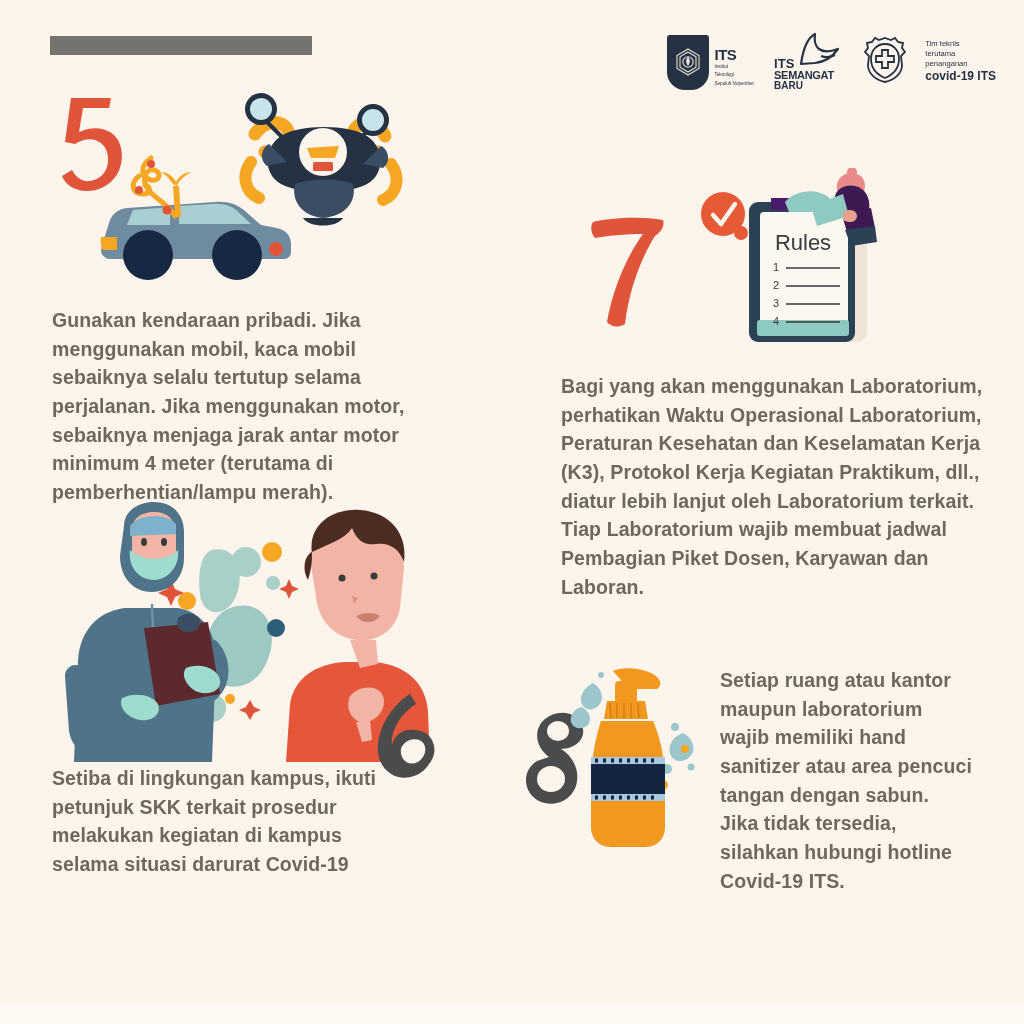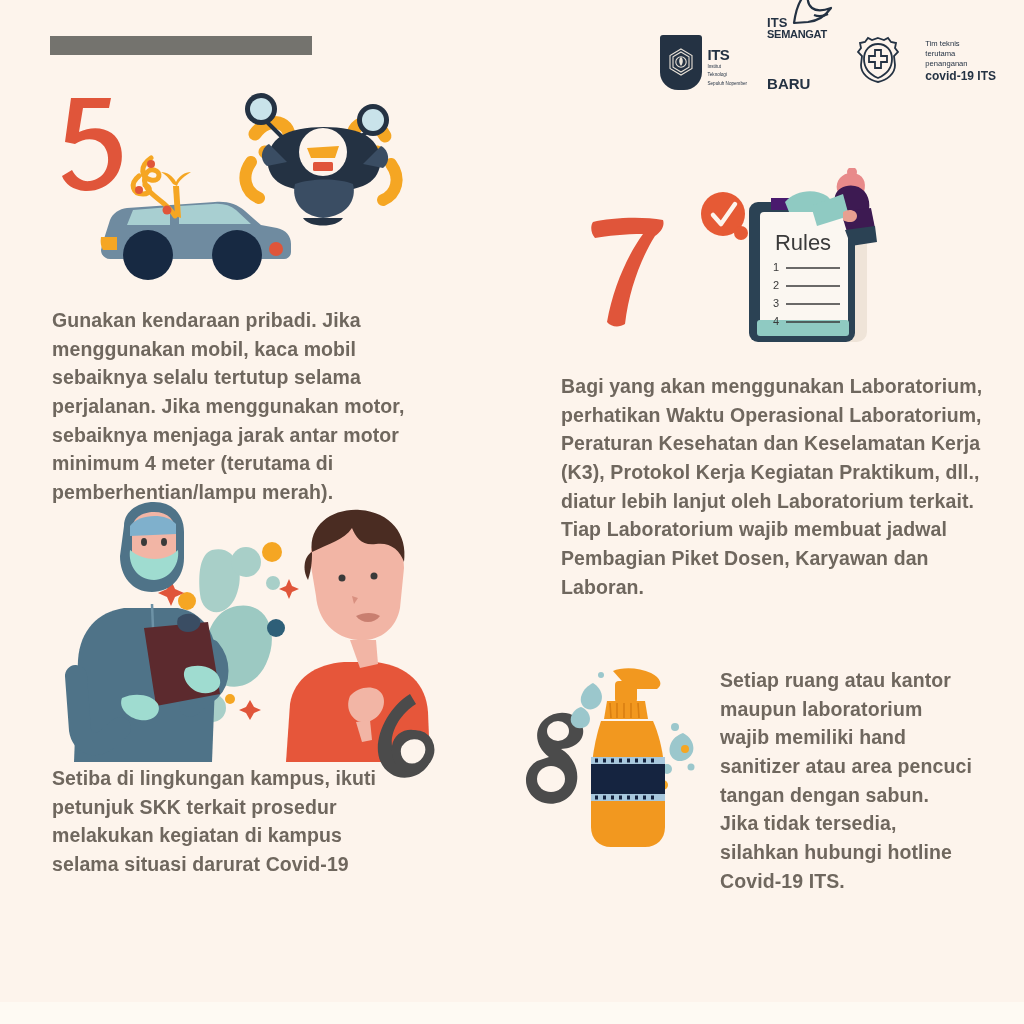--- a/index.html
+++ b/index.html
@@ -30,23 +30,23 @@
   .its-shield svg { display:block; }
   .its-words { margin-left: 5px; line-height: 1; padding-bottom: 2px; }
   .its-words .big { font-size: 15px; font-weight: bold; color:#243243; letter-spacing:-0.5px; }
   .its-words .small { font-size: 4.6px; color:#243243; line-height:1.45; margin-top:2px; }
 
   .logo-semangat { display:flex; flex-direction:column; justify-content:flex-end; height:58px; }
   .semangat-row { display:flex; align-items:flex-end; gap:3px; }
   .semangat-txt { line-height:1.0; color:#243243; font-weight:bold; }
   .semangat-txt .l1 { font-size: 13px; }
   .semangat-txt .l2 { font-size: 11px; letter-spacing:-0.3px;}
-  .semangat-txt .l3 { font-size: 15px; margin-top: 36px; }
-
-  .logo-tim { display:flex; align-items:center; gap:23px;justify-content:flex-end; }
+  .semangat-txt .l3 { font-size: 10px; }
+
+  .logo-tim { display:flex; align-items:center; gap:16px;justify-content:flex-end; }
   .tim-words { line-height:1.32; color:#243243; font-size:7.6px; }
   .tim-words .bold { font-weight:bold; font-size:12px; }
 
   
   .block { position: absolute; }
   .body-text {
     font-size: 19.5px; font-weight: bold; line-height: 1.47;
     color: #6f675e; letter-spacing: 0.1px; white-space: pre-line;
   }
 

